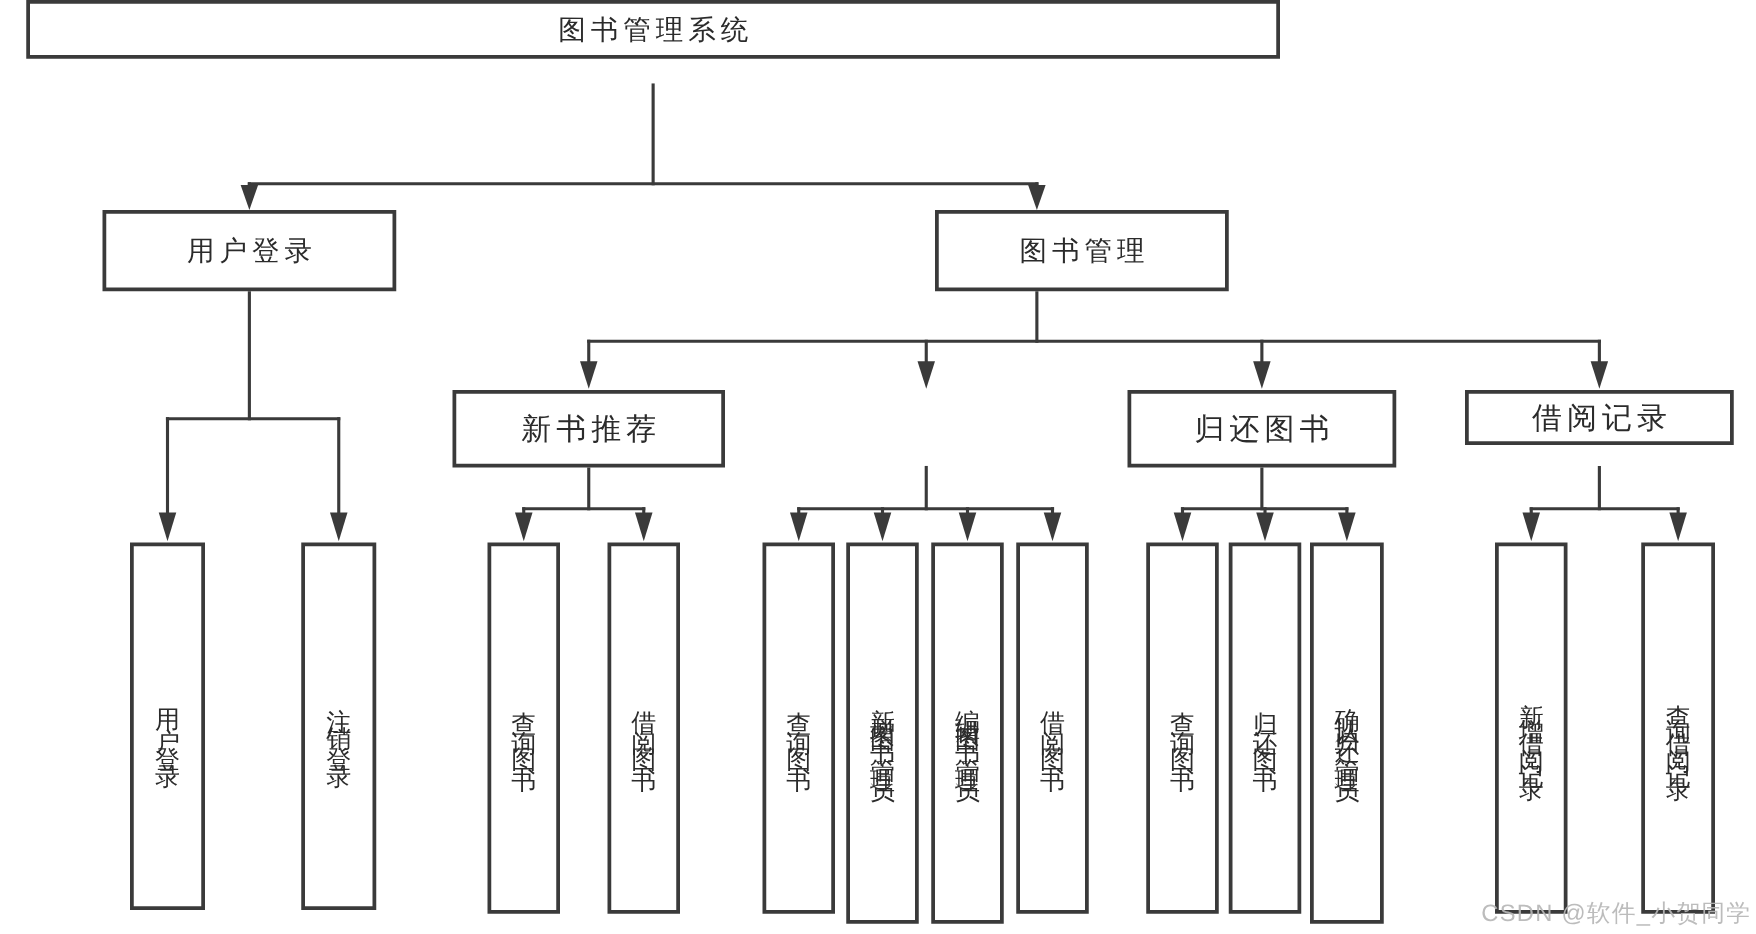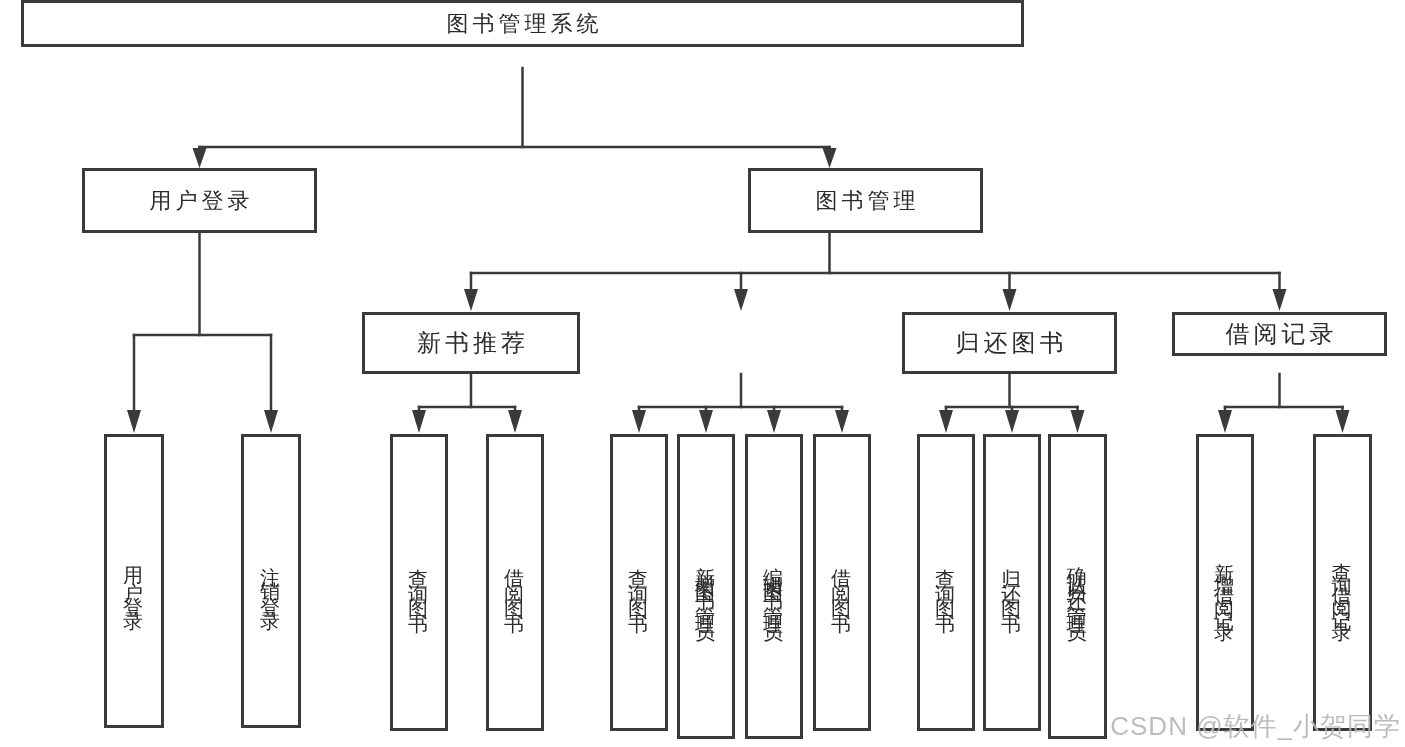--- a/index.html
+++ b/index.html
@@ -45,21 +45,21 @@
     font-size: 20px;
     white-space: nowrap;
   }
   .ls4 { letter-spacing: 15px; }
   .ls6 { letter-spacing: 12px; }
   .ls9 { letter-spacing: 8px;  }
   #watermark {
     position: absolute;
     right: 4px;
     bottom: 3px;
-    font-size: 26px;
+    font-size: 19px;
     color: rgba(182, 182, 182, 0.92);
     letter-spacing: 1px;
     white-space: nowrap;
     z-index: 10;
   }
 </style>
 </head>
 <body>
 
 <div id="canvas">

